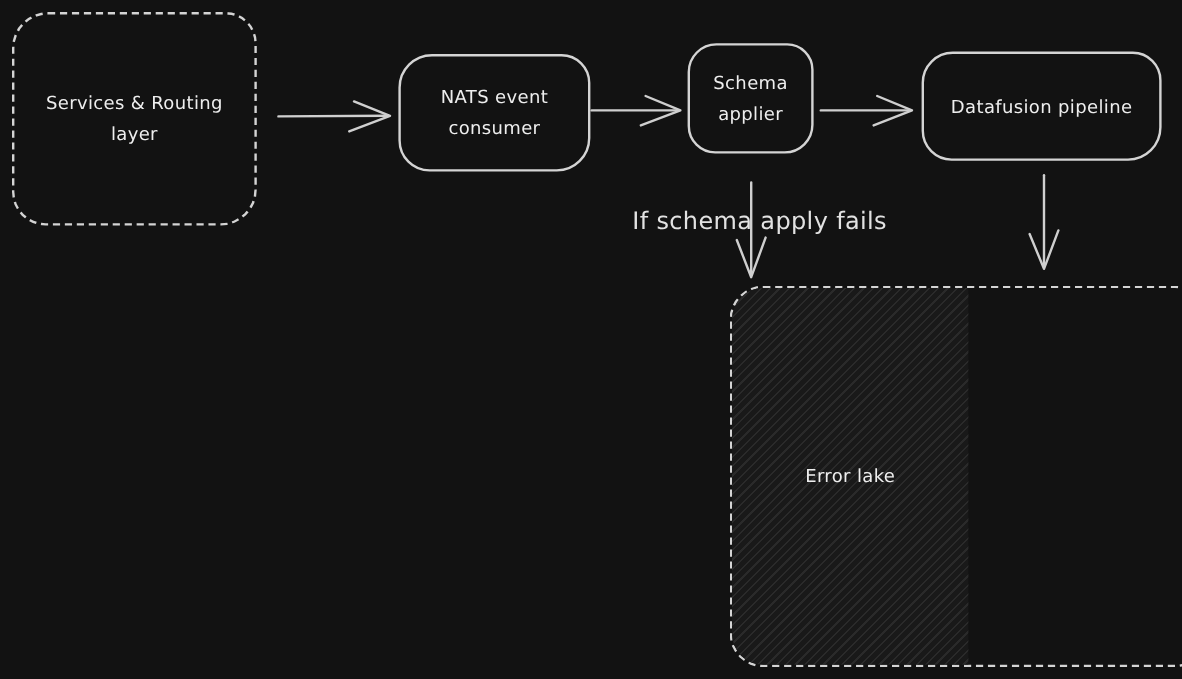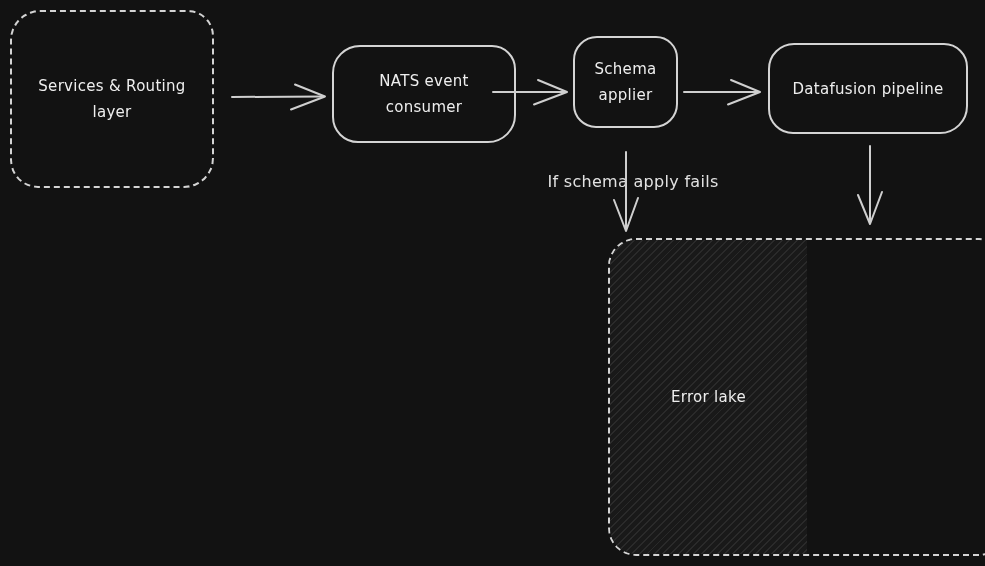--- a/index.html
+++ b/index.html
@@ -37,21 +37,21 @@
     letter-spacing: 0.3px;
   }
   
   .n-services {
     left: 10px; top: 10px; width: 204px; height: 178px;
     border-style: dashed;
     border-radius: 30px 26px 30px 28px;
   }
   
   .n-nats {
-    left: 332px; top: 45px; width: 184px; height: 98px;
+    left: 332px; top: 45px; width: 160px; height: 98px;
     border-radius: 28px 24px 28px 26px;
   }
   
   .n-schema {
     left: 573px; top: 36px; width: 105px; height: 92px;
     border-radius: 24px 22px 24px 23px;
   }
   
   .n-datafusion {
     left: 768px; top: 43px; width: 200px; height: 91px;
@@ -85,21 +85,21 @@
   }
   .lake-data {
     flex: 1;
     background: transparent;
   }
   .note {
     position: absolute;
     left: 633px;
     top: 172px;
     transform: translateX(-50%);
-    font-size: 16px;
+    font-size: 20px;
     color: #e2e2e2;
     white-space: nowrap;
     letter-spacing: 0.3px;
   }
   svg.arrows {
     position: absolute;
     left: 0; top: 0;
     width: 985px; height: 566px;
     pointer-events: none;
   }

